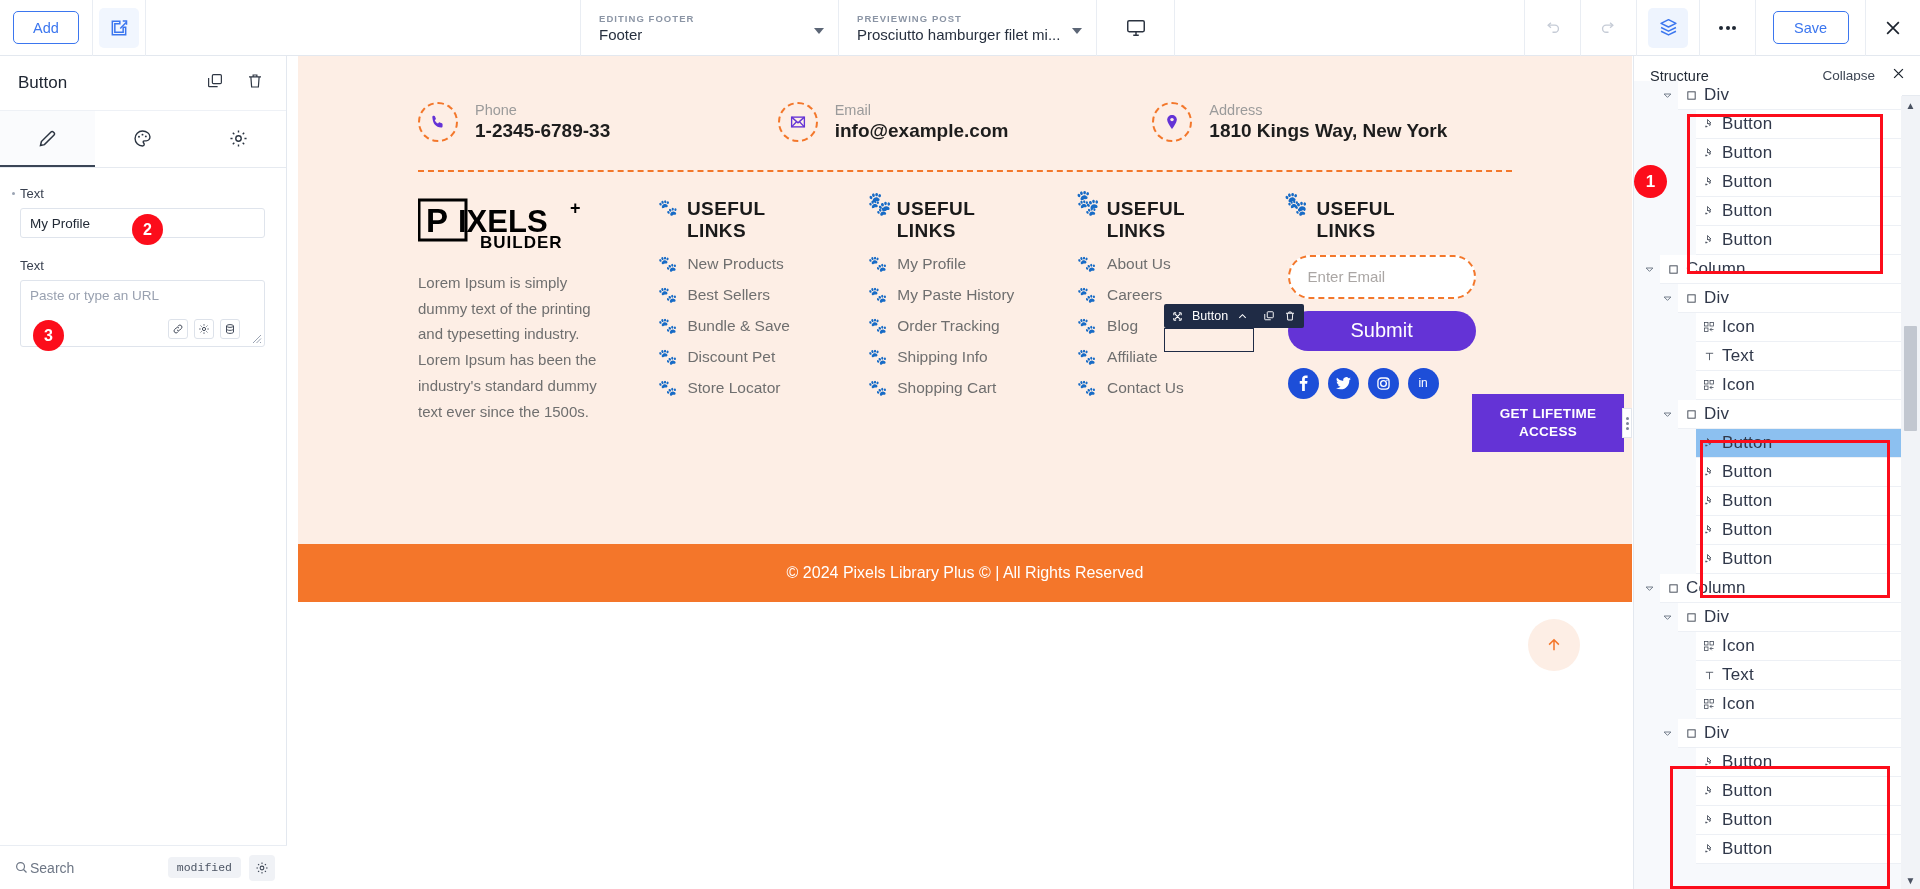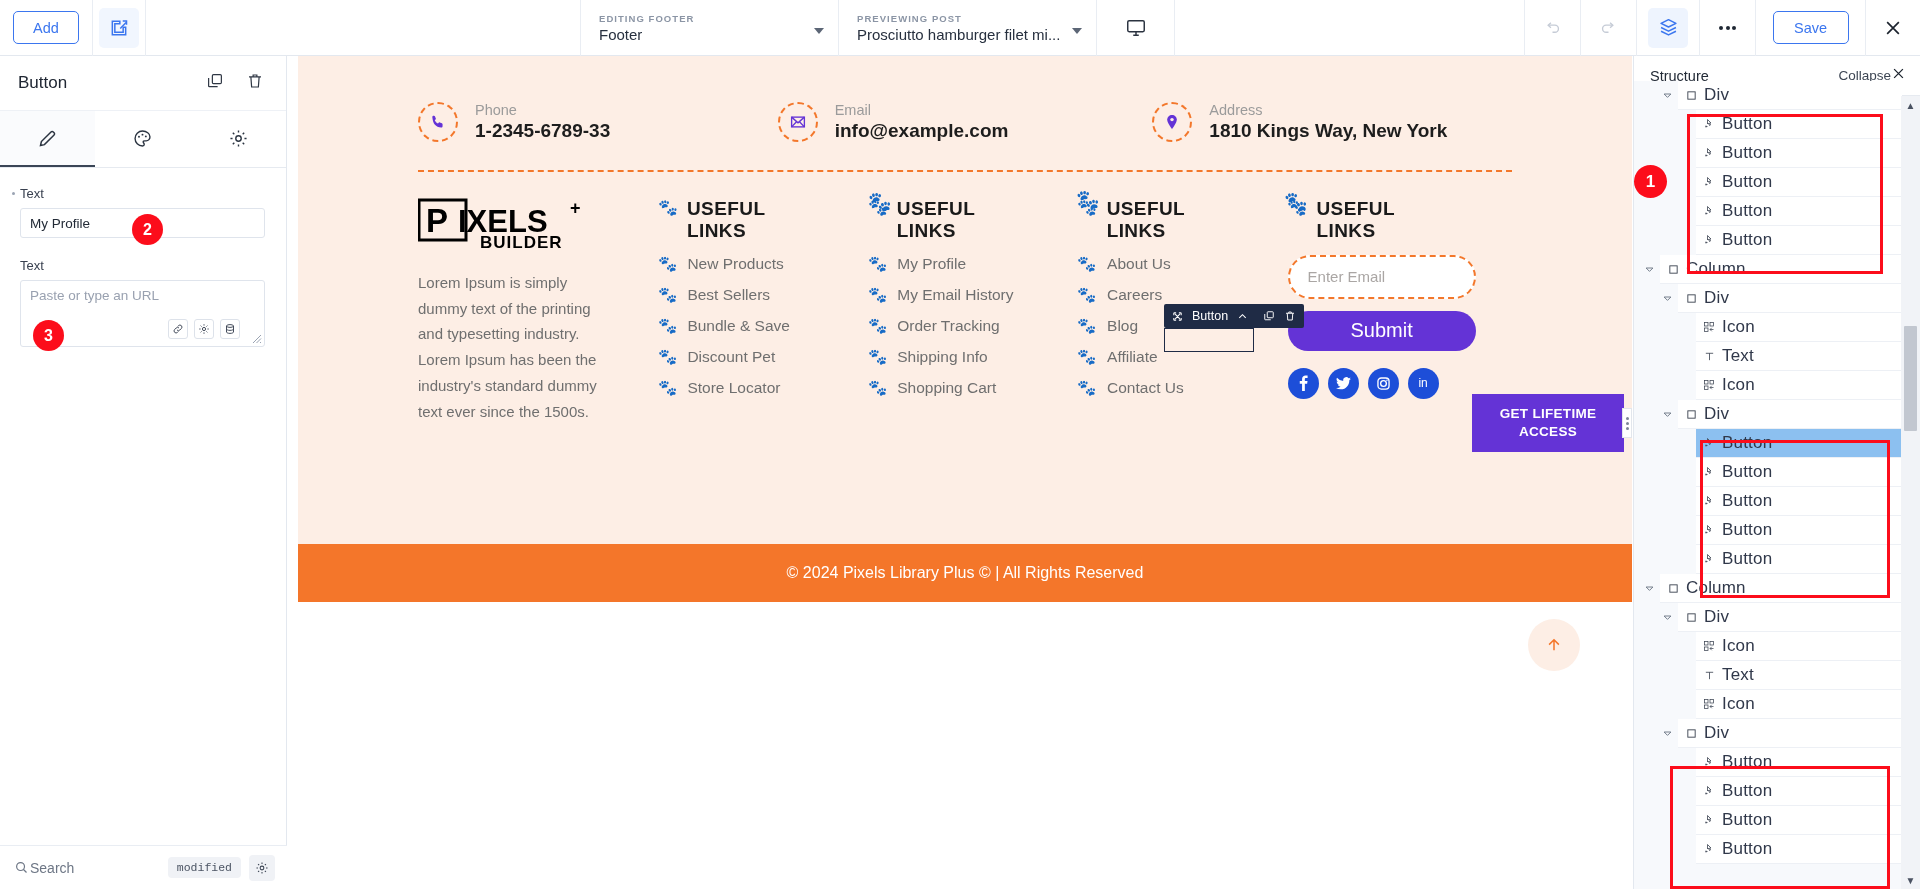--- a/index.html
+++ b/index.html
@@ -211,21 +211,21 @@
   .right {
     position: absolute; top: 56px; right: 0; width: 287px; height: 833px;
     background: #f7f9fc; border-left: 1px solid #e3e8ef;
   }
   .rp-head {
     height: 40px; background: #fff; border-bottom: 1px solid #e6eaf0;
     display: flex; align-items: center; justify-content: space-between;
     padding: 0 14px 0 16px;
   }
   .rp-title { font-size: 14.5px; color: #222a36; }
-  .rp-actions { display: flex; align-items: center; gap: 0; }
+  .rp-actions { display: flex; align-items: center; gap: 16px; }
   .rp-collapse { font-size: 13.5px; color: #3d4654; cursor: pointer; }
 
   .tree { position: absolute; top: 40px; left: 0; width: 268px; height: 793px;
           overflow: hidden; }
   .node { height: 29px; display: flex; align-items: center; background: #fff;
           border-bottom: 1px solid #edf0f5; font-size: 17px; color: #30384a;
           font-family: "Liberation Sans", sans-serif; cursor: pointer; }
   .node.sel { background: #8cc0f0; }
   .node .ico { width: 26px; display: flex; justify-content: center; flex: none; }
   .node .nm { letter-spacing: .2px; }
@@ -517,21 +517,21 @@
             <div class="col-head">
               <span class="paw-gray">🐾</span>
               <span class="col-head-txt">USEFUL LINKS</span>
             </div>
             <div class="lnk">
                 <span class="paw-or">🐾</span>
                 <span>My Profile</span>
               </div>
             <div class="lnk">
                 <span class="paw-or">🐾</span>
-                <span>My Email History</span>
+                <span>My Paste History</span>
               </div>
             <div class="lnk">
                 <span class="paw-or">🐾</span>
                 <span>Order Tracking</span>
               </div>
             <div class="lnk">
                 <span class="paw-or">🐾</span>
                 <span>Shipping Info</span>
               </div>
             <div class="lnk">

